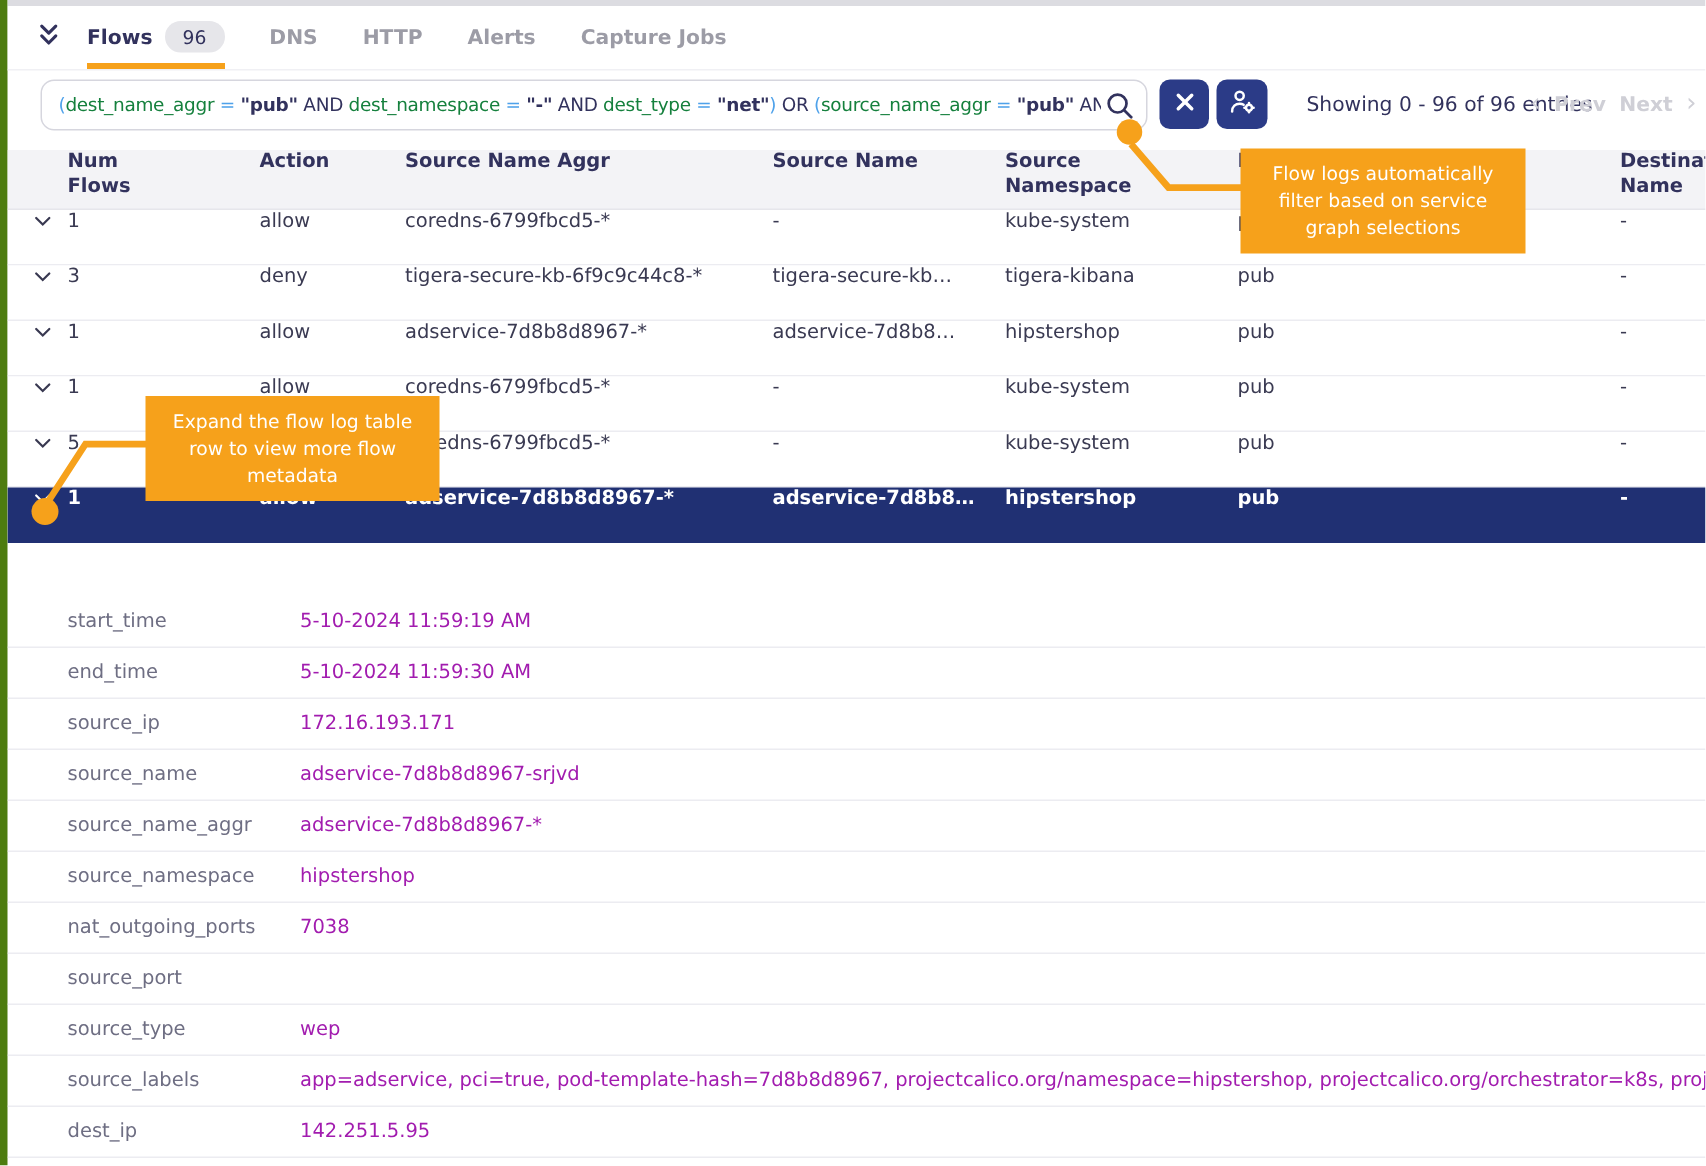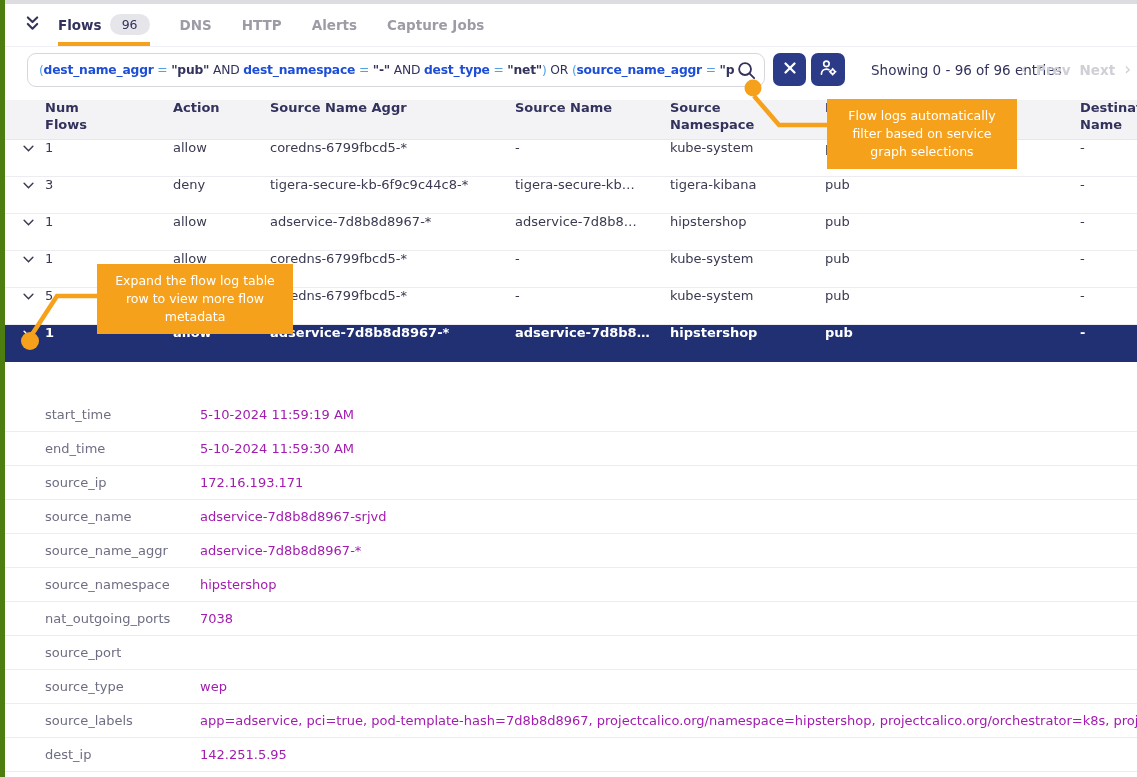--- a/index.html
+++ b/index.html
@@ -17,21 +17,21 @@
          font-weight:bold; color:#9c9ca6; border-bottom:4px solid transparent; padding-top:3px; }
   .tab.active { color:#32325d; border-bottom-color:#f6a11b; }
   .badge { background:#e6e6ea; color:#32325d; font-size:12.5px; font-weight:normal;
            border-radius:12px; padding:3px 12px; }
 
   
   .searchbox { position:absolute; left:22px; top:53px; width:738px; height:34px;
                border:1px solid #d6d6de; border-radius:9px; background:#fff; display:flex;
                align-items:center; padding:0 30px 0 11px; overflow:hidden; white-space:nowrap; }
   .query { font-size:12.3px; letter-spacing:-0.2px; white-space:pre; overflow:hidden; }
-  .q-f { color:#1d4ed8;font-weight:bold; } .q-p { color:#4fa2ea; } .q-o { color:#4fa2ea; }
+  .q-f { color:#15803d; } .q-p { color:#4fa2ea; } .q-o { color:#4fa2ea; }
   .q-v { color:#32325d; font-weight:bold; } .q-k { color:#32325d; }
   .search-icn { position:absolute; right:6px; top:5px; }
   .btn { position:absolute; top:53px; width:33px; height:33px; background:#2b3b87;
          border:none; border-radius:7px; display:flex; align-items:center; justify-content:center;
          cursor:pointer; }
   .btn-clear { left:768px; } .btn-usercfg { left:806px; width:34px; }
   .showing { position:absolute; left:866px; top:62px; font-size:13.5px; color:#32325d; }
   .pager { position:absolute; right:6px; top:61px; font-size:13.5px; color:#cfcfd6;
            font-weight:bold; display:flex; gap:9px; align-items:center; }
   .pager .chev { font-size:17px; font-weight:normal; line-height:1; }

